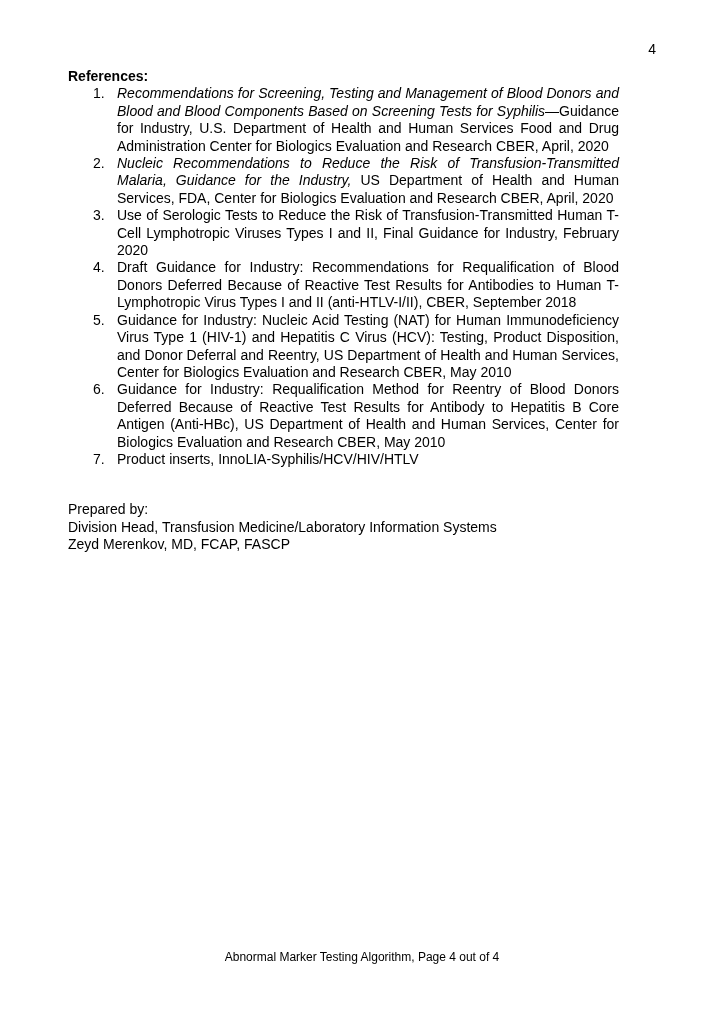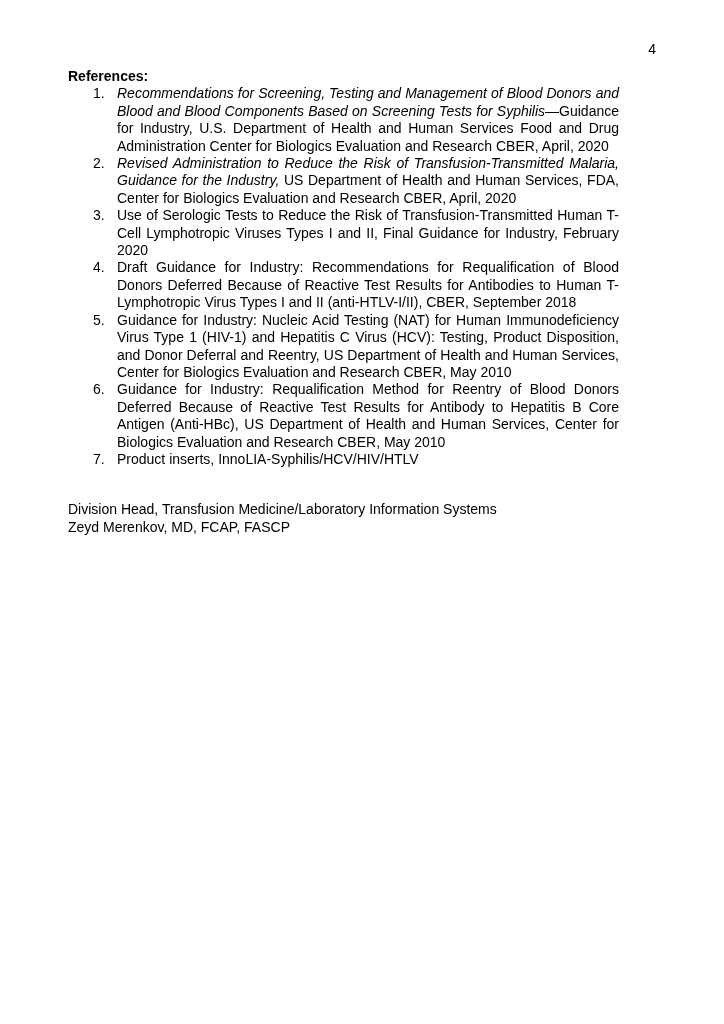--- a/index.html
+++ b/index.html
@@ -67,29 +67,31 @@
 <div class="page">
 
   <div class="page-number">4</div>
 
   <div class="content">
 
     <div class="ref-heading">References:</div>
 
     <ol class="ref-list">
       <li><span class="num">1.</span><em>Recommendations for Screening, Testing and Management of Blood Donors and Blood and Blood Components Based on Screening Tests for Syphilis</em><span>—Guidance for Industry,  U.S. Department of Health and Human Services Food and Drug Administration Center for Biologics Evaluation and Research CBER,  April, 2020</span></li>
-      <li><span class="num">2.</span><em>Revised Administration to Reduce the Risk of Transfusion-Transmitted Malaria, Guidance for the Industry, </em><span>US Department of Health and Human Services, FDA, Center for Biologics Evaluation and Research CBER, April, 2020</span></li>
+      <li><span class="num">2.</span><em>Nucleic Recommendations to Reduce the Risk of Transfusion-Transmitted Malaria, Guidance for the Industry, </em><span>US Department of Health and Human Services, FDA, Center for Biologics Evaluation and Research CBER, April, 2020</span></li>
       <li><span class="num">3.</span><em></em><span>Use of Serologic Tests to Reduce the Risk of Transfusion-Transmitted Human T-Cell Lymphotropic Viruses Types I and II, Final Guidance for Industry, February 2020</span></li>
       <li><span class="num">4.</span><em></em><span>Draft Guidance for Industry:  Recommendations for Requalification of Blood Donors Deferred Because of Reactive Test Results for Antibodies to Human T-Lymphotropic Virus Types I and II (anti-HTLV-I/II), CBER, September 2018</span></li>
       <li><span class="num">5.</span><em></em><span>Guidance for Industry:  Nucleic Acid Testing (NAT) for Human Immunodeficiency Virus Type 1 (HIV-1) and Hepatitis C Virus (HCV): Testing, Product Disposition, and Donor Deferral and Reentry, US Department of Health and Human Services, Center for Biologics Evaluation and Research CBER, May 2010</span></li>
       <li><span class="num">6.</span><em></em><span>Guidance for Industry:  Requalification Method for Reentry of Blood Donors Deferred Because of Reactive Test Results for Antibody to Hepatitis B Core Antigen (Anti-HBc), US Department of Health and Human Services, Center for Biologics Evaluation and Research CBER, May 2010</span></li>
       <li><span class="num">7.</span><em></em><span>Product inserts, InnoLIA-Syphilis/HCV/HIV/HTLV</span></li>
     </ol>
 
     <div class="prepared">
+      <div>Prepared by:</div>
       <div>Division Head, Transfusion Medicine/Laboratory Information Systems</div>
       <div>Zeyd Merenkov, MD, FCAP, FASCP</div>
     </div>
 
   </div>
 
+  <div class="footer">Abnormal Marker Testing Algorithm, Page 4 out of 4</div>
 
 </div>
 
 </body></html>

